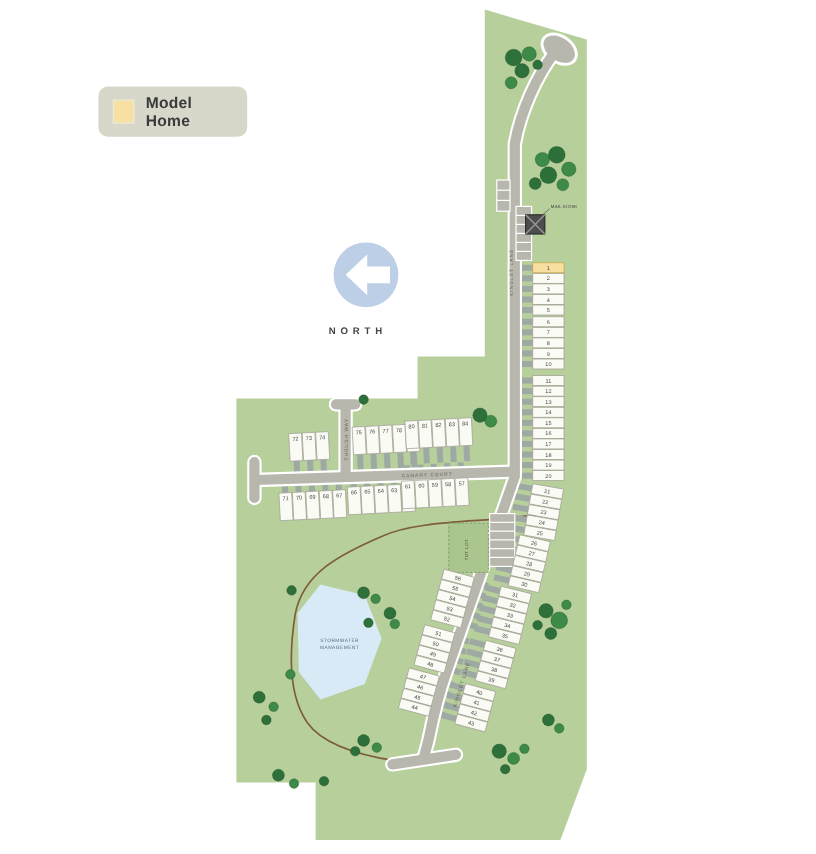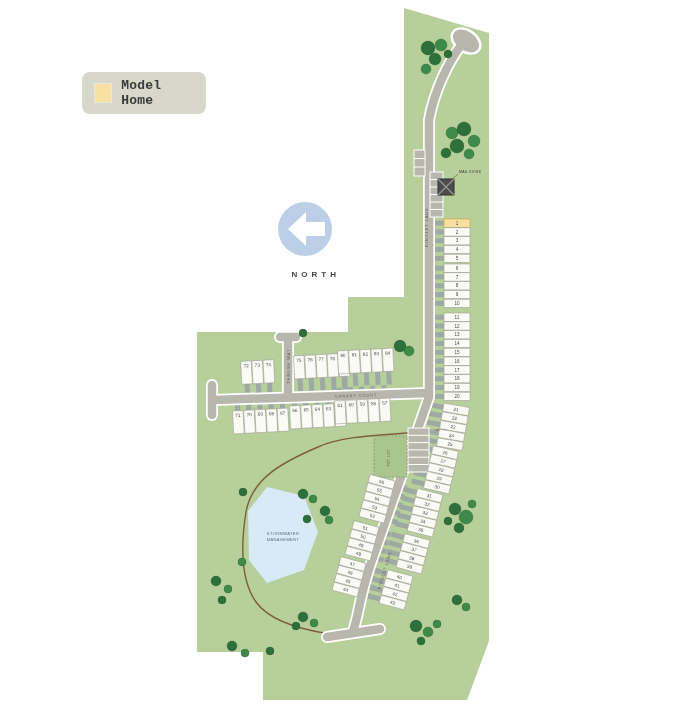--- a/index.html
+++ b/index.html
@@ -1,26 +1,26 @@
 <!DOCTYPE html>
 <html style="--site-green: #b6cf9b; --road: #b8b7ad; --road-casing: #ffffff; --driveway: #9fa9a4; --lot-fill: #fbfbf5; --lot-stroke: #a19f94; --lot-number: #4a4a4a; --model-fill: #f7dfa0; --model-stroke: #caa44c; --tree-dark: #2e703a; --tree-light: #3e8a49; --pond: #d7eaf6; --pond-label: #5a6f7d; --trail: #7e5c3c; --amenity-fill: #aac58e; --amenity-stroke: #7fa065; --kiosk: #4d4d4d; --north-blue: #bccfe7;"><head>
 <meta charset="utf-8">
 <style>
   html,body{margin:0;padding:0;background:#ffffff;}
   body{font-family:"Liberation Sans", sans-serif;}
   #stage{position:relative;width:680px;height:712px;background:#ffffff;overflow:hidden;}
 
   
   .legend{position:absolute;left:82px;top:72px;width:124px;height:42px;
-          background:#d7d7ca;border-radius:8px;display:flex;align-items:center;gap:9px;padding:0 12px;box-sizing:border-box;font-family:Liberation Mono, monospace;}
+          background:#d7d7ca;border-radius:8px;display:flex;align-items:center;gap:9px;padding:0 12px;box-sizing:border-box;}
   .legend-swatch{width:18px;height:18px;background:#f7e0a1;border:1px solid #e9e9dd;display:inline-block;}
   .legend-label{font-size:13px;font-weight:bold;color:#3a3a3a;letter-spacing:.2px;}
 
   
-  .north-wrap{position:absolute;left:270px;top:198px;width:70px;text-align:right;}
+  .north-wrap{position:absolute;left:270px;top:198px;width:70px;text-align:left;}
   .north-label{margin-top:6px;font-size:8px;font-weight:600;color:#454545;letter-spacing:4px;padding-left:4px;}
 
   
   .site{fill:var(--site-green,#b6cf9b);}
   .road-casing{stroke:var(--road-casing,#fff);stroke-width:12;fill:none;stroke-linecap:round;}
   .road-fill{stroke:var(--road,#b8b7ad);stroke-width:8.5;fill:none;stroke-linecap:round;}
   .cul-casing{fill:var(--road-casing,#fff);}
   .cul-fill{fill:var(--road,#b8b7ad);}
   .pond{fill:var(--pond,#d7eaf6);}
   .pond-label{fill:var(--pond-label,#5a6f7d);font-size:4px;letter-spacing:.4px;text-anchor:middle;}

